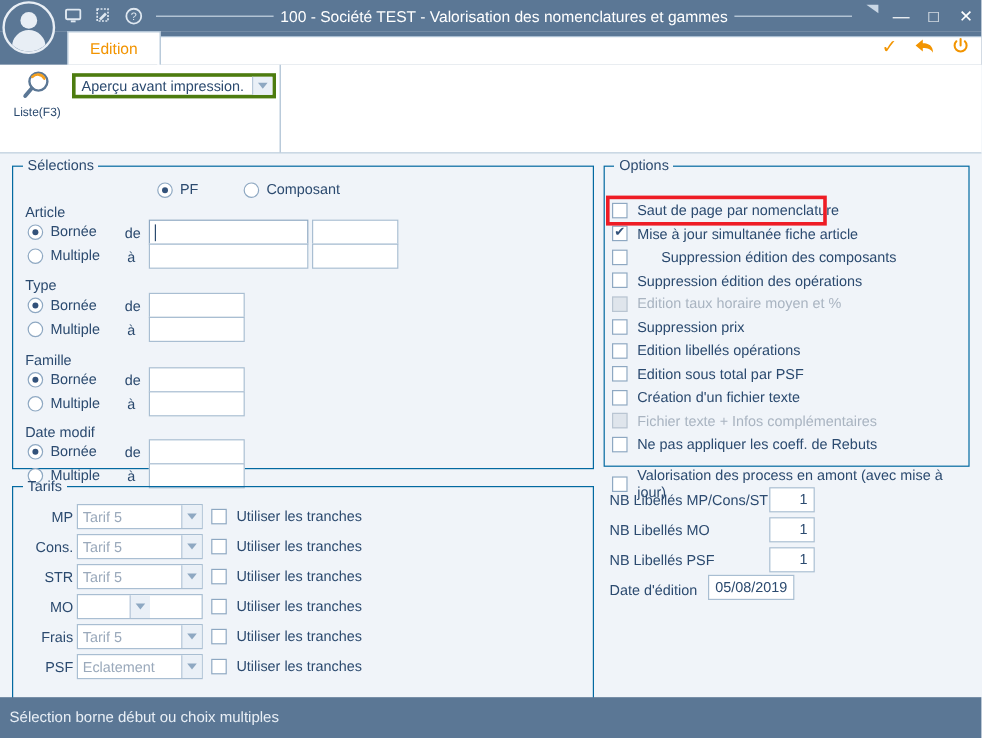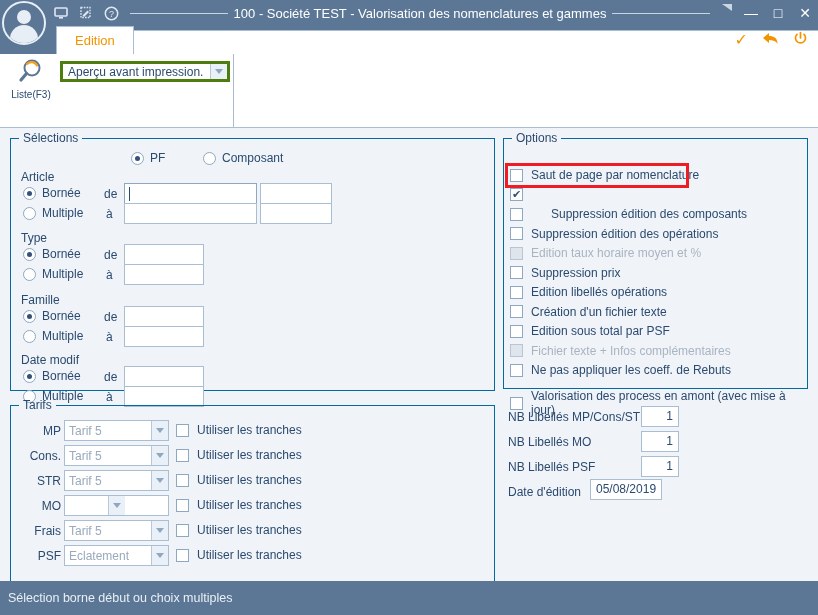--- a/index.html
+++ b/index.html
@@ -467,20 +467,21 @@
 
   <fieldset class="grp" id="grp-options">
     <legend>Options</legend>
     <div id="options-list" style="position:absolute; left:6px; top:4px; right:4px;">
         <div class="opt-row" style="margin-bottom: 1.5px; margin-top: 17px;">
           <span class="cb"></span>
           <span>Saut de page par nomenclature</span>
         </div>
         <div class="opt-row" style="margin-bottom: 1.5px;">
           <span class="cb">✔</span>
+          <span>Mise à jour simultanée fiche article</span>
         </div>
         <div class="opt-row" style="margin-bottom: 1.5px; gap: 28px;">
           <span class="cb"></span>
           <span>Suppression édition des composants</span>
         </div>
         <div class="opt-row" style="margin-bottom: 1.5px;">
           <span class="cb"></span>
           <span>Suppression édition des opérations</span>
         </div>
         <div class="opt-row disabled" style="margin-bottom: 1.5px;">
@@ -490,25 +491,25 @@
         <div class="opt-row" style="margin-bottom: 1.5px;">
           <span class="cb"></span>
           <span>Suppression prix</span>
         </div>
         <div class="opt-row" style="margin-bottom: 1.5px;">
           <span class="cb"></span>
           <span>Edition libellés opérations</span>
         </div>
         <div class="opt-row" style="margin-bottom: 1.5px;">
           <span class="cb"></span>
+          <span>Edition sous total par PSF</span>
+        </div>
+        <div class="opt-row" style="margin-bottom: 1.5px;">
+          <span class="cb"></span>
           <span>Création d'un fichier texte</span>
-        </div>
-        <div class="opt-row" style="margin-bottom: 1.5px;">
-          <span class="cb"></span>
-          <span>Edition sous total par PSF</span>
         </div>
         <div class="opt-row disabled" style="margin-bottom: 1.5px;">
           <span class="cb disabled"></span>
           <span>Fichier texte + Infos complémentaires</span>
         </div>
         <div class="opt-row" style="margin-bottom: 15px;">
           <span class="cb"></span>
           <span>Ne pas appliquer les coeff. de Rebuts</span>
         </div>
         <div class="opt-row" style="margin-bottom: 1.5px;">

